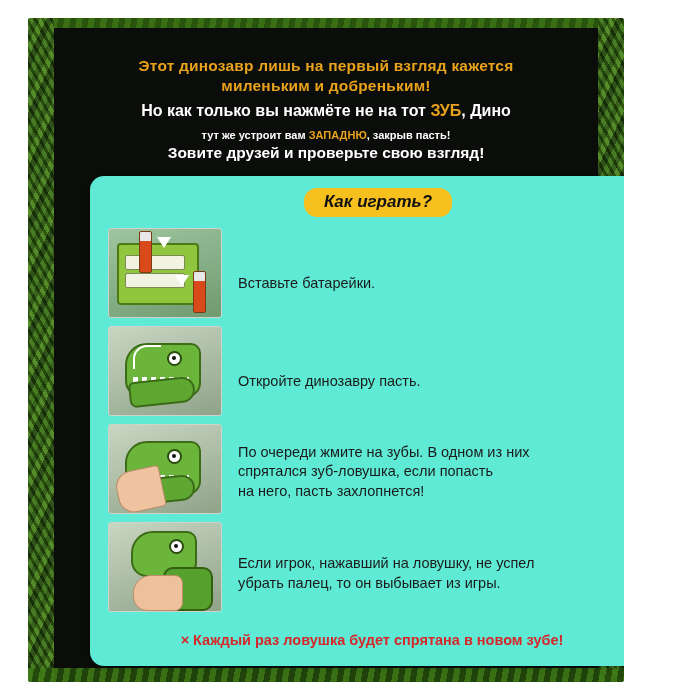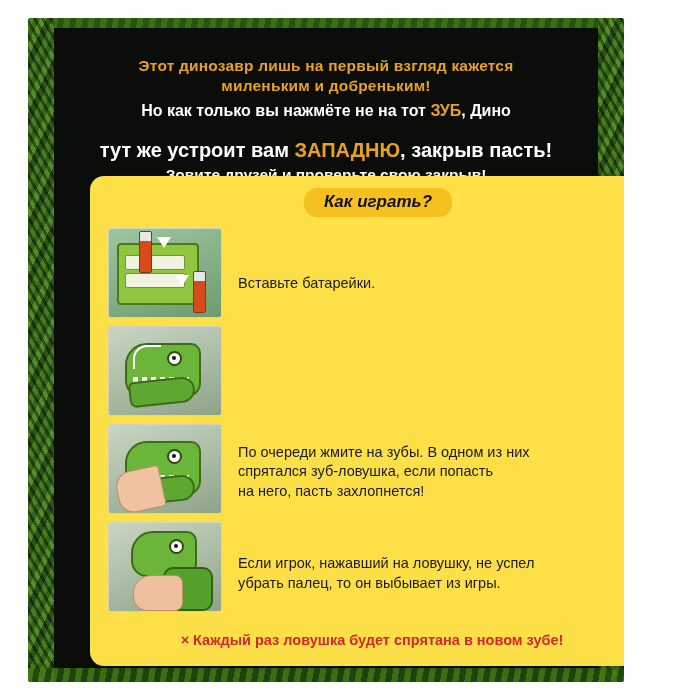--- a/index.html
+++ b/index.html
@@ -65,37 +65,37 @@
   .h-line2{
     color:#ffffff;
     font-weight:bold;
     font-size:16px;
     margin-top:5px;
   }
   .h-line2 .accent{color:#e8a21c;}
   .h-line3{
     color:#ffffff;
     font-weight:bold;
-    font-size:20px;
-    margin-top:17px;
+    font-size:11px;
+    margin-top:7px;
   }
   .h-line3 .accent{color:#e8a21c;}
   .h-line4{
     color:#ffffff;
     font-weight:bold;
     font-size:15.5px;
     margin-top:1px;
   }
 
   
   .card{
     position:absolute;
     left:62px;top:158px;
     width:576px;height:490px;
-    background:#fde047;
+    background:#5eead4;
     border-radius:14px;
     box-shadow:0 1px 4px rgba(0,0,0,.35);
   }
   .card-title-wrap{
     position:absolute;left:0;right:0;top:12px;
     text-align:center;
   }
   .card-title{
     display:inline-block;
     background:#f6c01f;
@@ -219,21 +219,21 @@
     <div class="edge-top"></div>
     <div class="edge left"></div>
     <div class="edge right"></div>
     <div class="edge-bottom"></div>
 
     <div class="headline">
       <div class="h-line1">Этот динозавр лишь на первый взгляд кажется</div>
       <div class="h-line1">миленьким и добреньким!</div>
       <div class="h-line2"><span>Но как только вы нажмёте не на тот </span><span class="accent">ЗУБ</span><span>, Дино</span></div>
       <div class="h-line3"><span>тут же устроит вам </span><span class="accent">ЗАПАДНЮ</span><span>, закрыв пасть!</span></div>
-      <div class="h-line4">Зовите друзей и проверьте свою закрыв!</div>
+      <div class="h-line4">Зовите друзей и проверьте свою взгляд!</div>
     </div>
 
     <div class="card">
       <div class="card-title-wrap">
         <span class="card-title">Как играть?</span>
       </div>
 
       <div class="steps">
 
         <div class="step">
@@ -250,20 +250,21 @@
         </div>
 
         <div class="step">
           <div class="thumb dino">
             <div class="head"></div>
               <div class="eye"></div>
               <div class="teeth"></div>
               <div class="jaw"></div>
               <div class="curve"></div>
           </div>
+          <div class="step-text">Откройте динозавру пасть.</div>
         </div>
 
         <div class="step">
           <div class="thumb dino">
             <div class="head"></div>
               <div class="eye"></div>
               <div class="teeth"></div>
               <div class="jaw"></div>
               <div class="finger"></div>
           </div>

